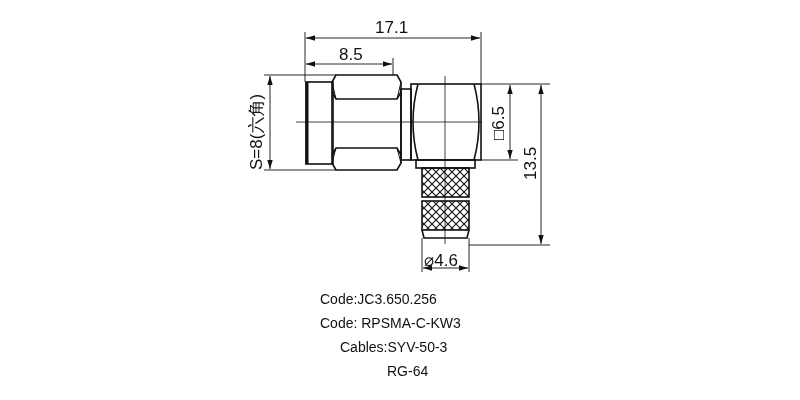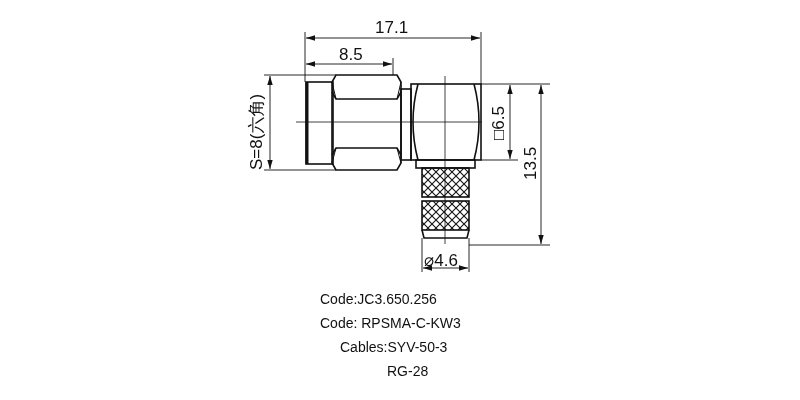--- a/index.html
+++ b/index.html
@@ -94,13 +94,13 @@
     <line x1="422" y1="238" x2="422" y2="272"></line>
     <line x1="469" y1="238" x2="469" y2="272"></line>
     <line x1="423" y1="268" x2="468" y2="268" marker-start="url(#arr)" marker-end="url(#arr)"></line>
   </g>
   <text class="dimtext" x="424" y="266">⌀4.6</text>
 </svg>
 
 <div class="spec" style="left:320px; top:289px;">Code:JC3.650.256</div>
 <div class="spec" style="left:320px; top:313px;">Code: RPSMA-C-KW3</div>
 <div class="spec" style="left:320px; top:337px;margin-left:20px;">Cables:SYV-50-3</div>
-<div class="spec" style="left:387px; top:361px;">RG-28</div>
+<div class="spec" style="left:387px; top:361px;">RG-64</div>
 
 </body></html>

